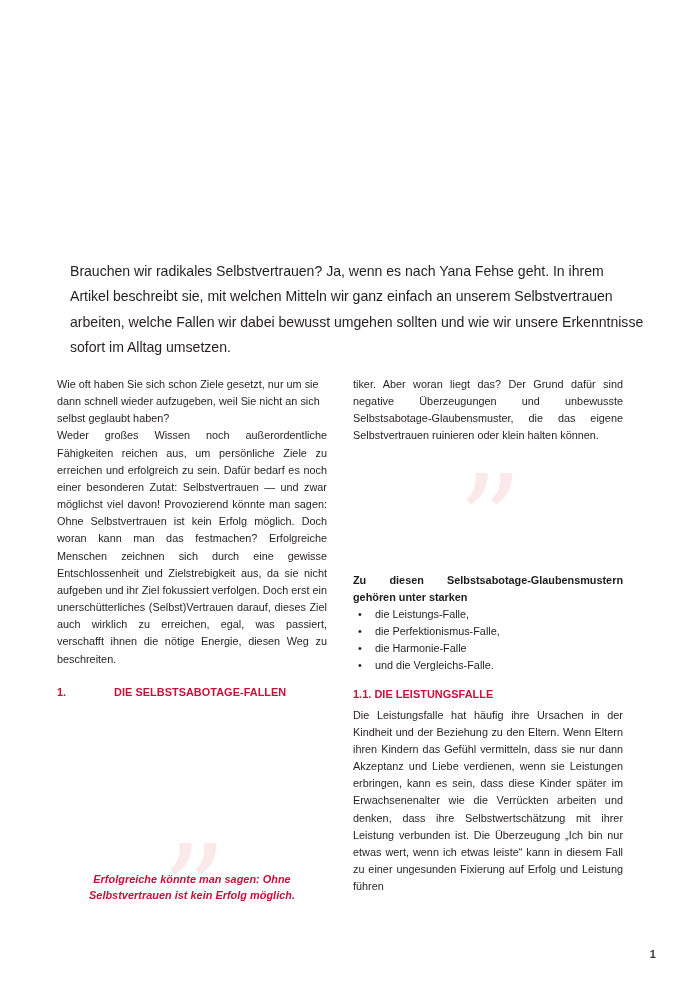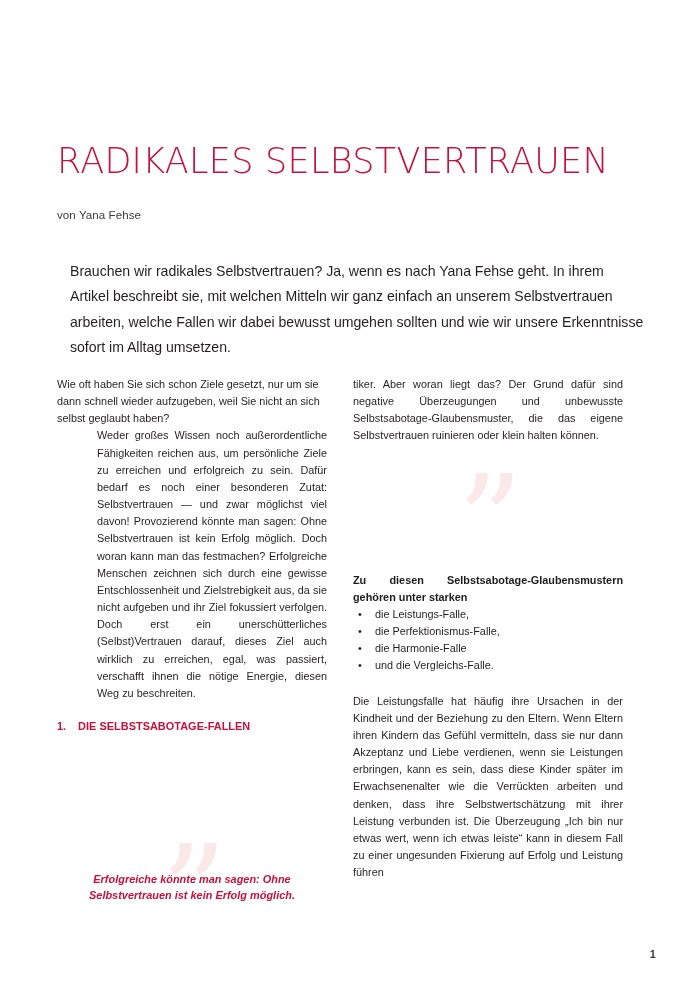--- a/index.html
+++ b/index.html
@@ -99,40 +99,39 @@
     text-justify: inter-word;
     hyphens: manual;
     letter-spacing: 0.01px;
   }
   .body-text.ragged {
     text-align: left;
   }
 
   .body-text + .body-text {
     margin-top: 0;
-    margin-left: 40px;
   }
 
   
   .sec-head {
     color: #c8103a;
     font-weight: 700;
     font-size: 10.9px;
     line-height: 14px;
     letter-spacing: 0.05px;
     text-transform: uppercase;
     display: flex;
     align-items: baseline;
   }
   .sec-head .num {
     display: inline-block;
     min-width: 21px;
     flex: 0 0 auto;
   }
-  .sec-head .txt { flex: 1 1 auto; }
+  .sec-head .txt { flex: 1 1 auto; margin-left: 36px; }
 
   .sec-head.inline {
     display: block;
   }
 
   .spacer-lg { height: 17px; }
   .spacer-md { height: 12px; }
   .spacer-sm { height: 6px; }
 
   
@@ -225,24 +224,20 @@
     font-weight: 700;
     color: #3a3a3c;
     letter-spacing: 0.2px;
   }
 </style>
 </head>
 <body>
 
 <div class="page">
 
-  <div class="masthead">
-    <h1 class="article-title">RADIKALES SELBSTVERTRAUEN</h1>
-    <p class="byline">von Yana Fehse</p>
-  </div>
 
   <p class="lead">Brauchen wir radikales Selbstvertrauen? Ja, wenn es nach Yana Fehse geht. In ihrem Artikel beschreibt sie, mit welchen Mitteln wir ganz einfach an unserem Selbstvertrauen arbeiten, welche Fallen wir dabei bewusst umgehen sollten und wie wir unsere Erkenntnisse sofort im Alltag umsetzen.</p>
 
   <div class="columns">
 
     <div class="col col-left">
 
       <p class="body-text ragged">Wie oft haben Sie sich schon Ziele gesetzt, nur um sie dann schnell wieder aufzugeben, weil Sie nicht an sich selbst geglaubt haben?</p>
 
       <p class="body-text">Weder großes Wissen noch außerordentliche Fähigkeiten reichen aus, um persönliche Ziele zu erreichen und erfolgreich zu sein. Dafür bedarf es noch einer besonderen Zutat: Selbstvertrauen — und zwar möglichst viel davon! Provozierend könnte man sagen: Ohne Selbstvertrauen ist kein Erfolg möglich. Doch woran kann man das festmachen? Erfolgreiche Menschen zeichnen sich durch eine gewisse Entschlossenheit und Zielstrebigkeit aus, da sie nicht aufgeben und ihr Ziel fokussiert verfolgen. Doch erst ein unerschütterliches (Selbst)Vertrauen darauf, dieses Ziel auch wirklich zu erreichen, egal, was passiert, verschafft ihnen die nötige Energie, diesen Weg zu beschreiten.</p>
@@ -286,20 +281,24 @@
           <span>die Harmonie-Falle</span>
         </li>
         <li>
           <span class="dot">•</span>
           <span>und die Vergleichs-Falle.</span>
         </li>
       </ul>
 
       <div class="spacer-md"></div>
 
+      <div class="sec-head inline">
+        <span>1.1.</span>
+        <span>DIE LEISTUNGSFALLE</span>
+      </div>
 
       <div class="spacer-sm"></div>
 
       <p class="body-text">Die Leistungsfalle hat häufig ihre Ursachen in der Kindheit und der Beziehung zu den Eltern. Wenn Eltern ihren Kindern das Gefühl vermitteln, dass sie nur dann Akzeptanz und Liebe verdienen, wenn sie Leistungen erbringen, kann es sein, dass diese Kinder später im Erwachsenenalter wie die Verrückten arbeiten und denken, dass ihre Selbstwertschätzung mit ihrer Leistung verbunden ist. Die Überzeugung „Ich bin nur etwas wert, wenn ich etwas leiste“ kann in diesem Fall zu einer ungesunden Fixierung auf Erfolg und Leistung führen</p>
 
     </div>
 
     <div class="pullquote pq-right">
       <span class="marks">”</span>
     </div>

